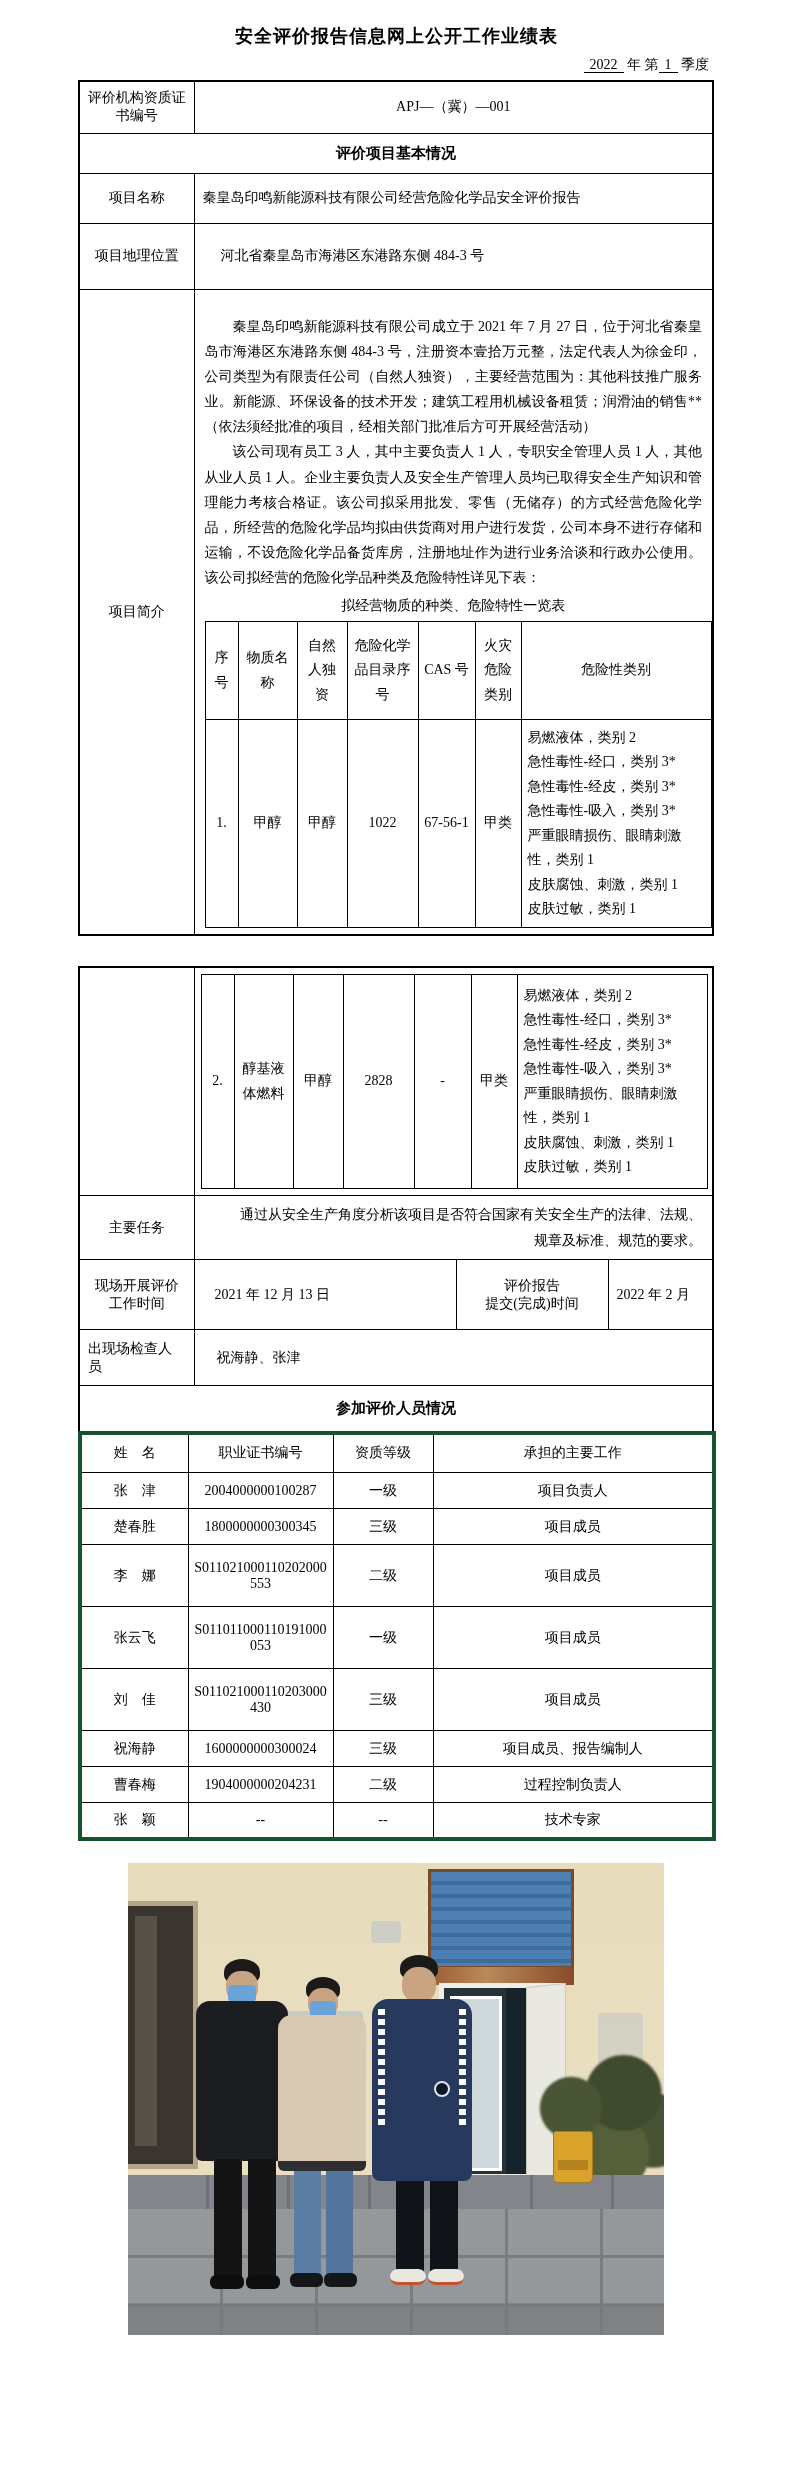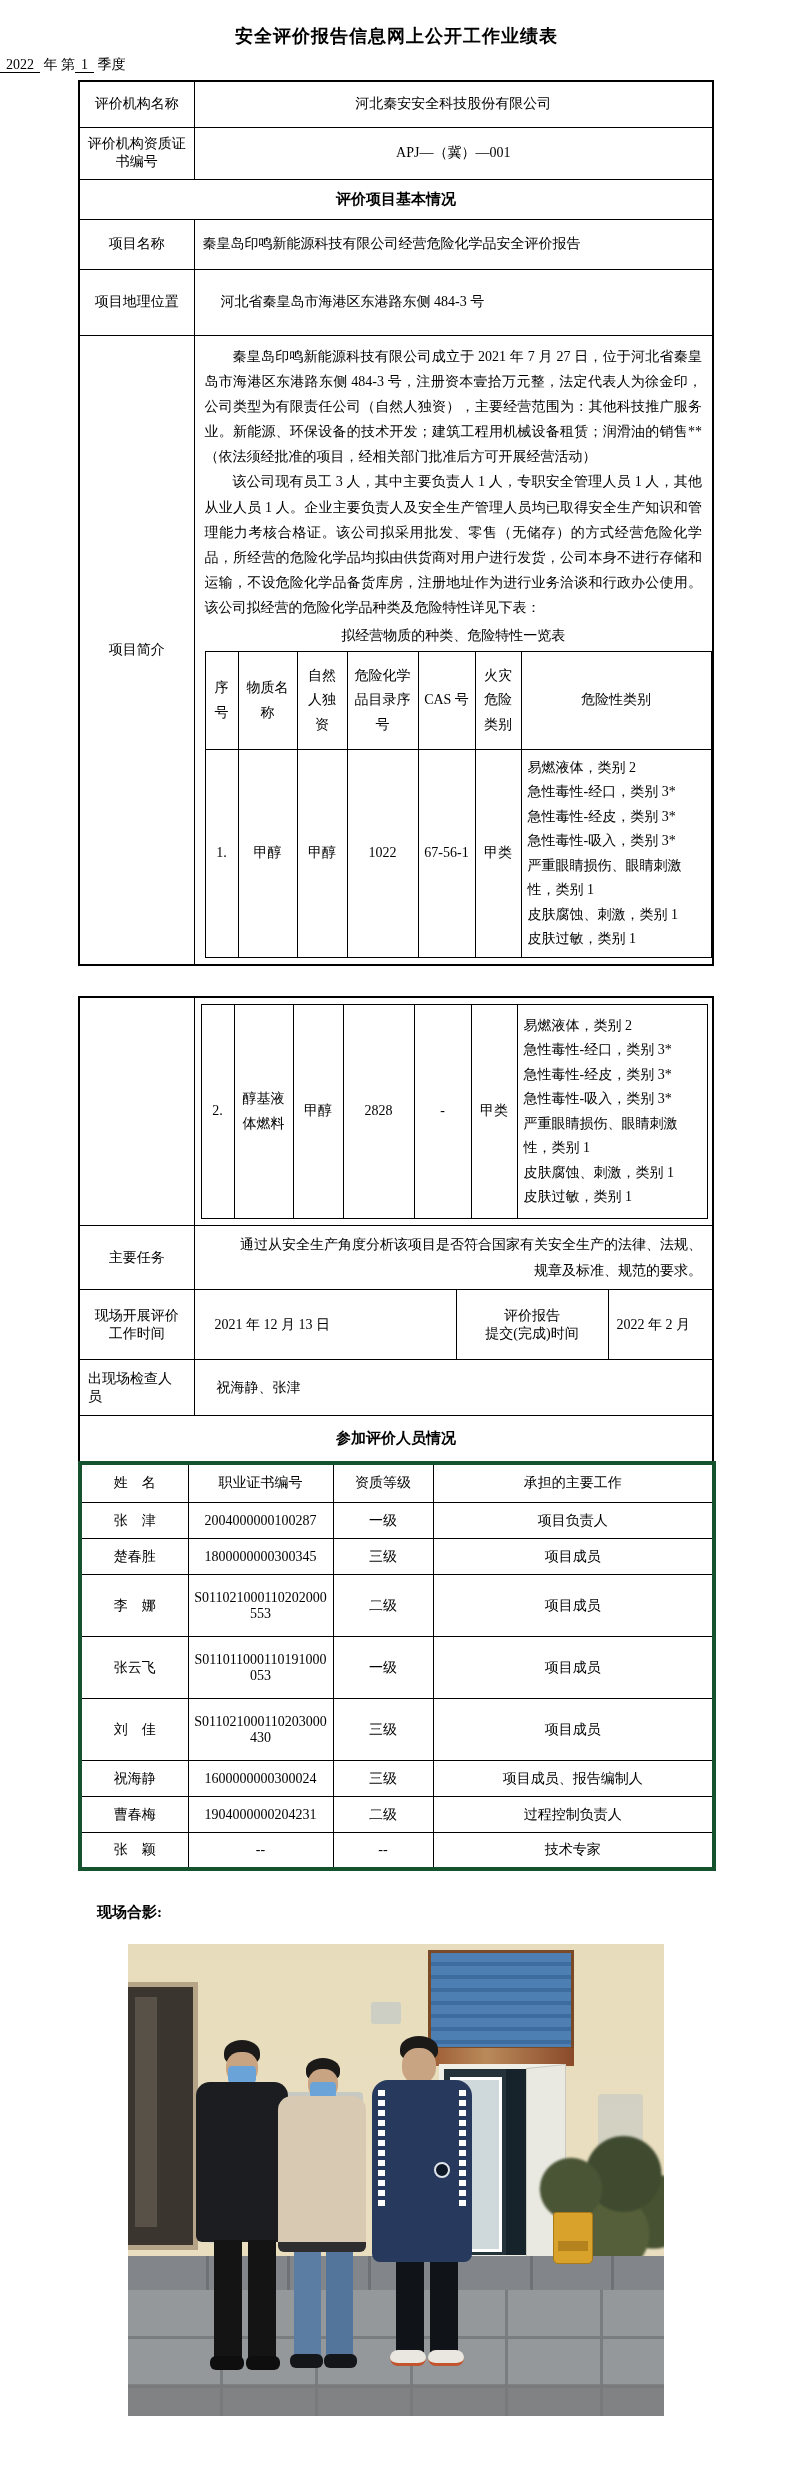--- a/index.html
+++ b/index.html
@@ -6,40 +6,40 @@
   html,body { background:#ffffff; }
   body {
     width: 793px; height: 2465px;
     font-family: "Liberation Serif", serif;
     color:#000;
     position: relative;
   }
   .page { position:absolute; top:0; left:0; width:793px; height:2465px; }
 
   .doc-title { text-align:center; font-size:18px; font-weight:bold; margin-top:24px; letter-spacing:1px; }
-  .doc-subtitle { font-size:14px; margin:8px 84px 6px 0; }
+  .doc-subtitle { font-size:14px; text-align:right; margin:8px 84px 6px 0; }
   .doc-subtitle .u { border-bottom:1px solid #000; padding:0 6px; }
 
   table { border-collapse: collapse; table-layout: fixed; margin-left:78px; width:634px; background:#fff; }
   table.outer { border:2px solid #000; }
   td, th { border:1px solid #000; font-size:14px; font-weight:normal; vertical-align:middle; padding:2px 4px; word-break:break-all; }
   td.label { text-align:center; }
   td.center { text-align:center; }
   td.left { text-align:left; padding-left:8px; }
   .pre { white-space:pre-line; }
   .section-hd { text-align:center; font-weight:bold; font-size:15px; }
 
   .r-name td { height:46px; }
   .r-cert td { height:52px; }
   .r-section td { height:40px; }
   .r-pname td { height:50px; }
   .r-loc td { height:66px; }
   .r-loc td.left { padding-left:26px; }
 
-  .summary-cell { padding:8px 10px 4px 10px; vertical-align:top; }
+  .summary-cell { padding:24px 10px 4px 10px; vertical-align:top; }
   .summary-cell p { font-size:14px; line-height:1.8; text-indent:2em; text-align:justify; }
   .materials-caption { text-align:center; font-size:14px; line-height:1.9; margin-top:2px; }
 
   table.inner { width:506px; margin:2px auto 2px auto; border:1px solid #000; }
   table.inner th, table.inner td { border:1px solid #000; text-align:center; line-height:1.75; }
   table.inner th { height:98px; }
   .hazard-cell { text-align:left !important; padding:4px 4px 4px 6px; }
   .mat-row td { height:208px; }
   .mat-row2 td { height:214px; }
 
@@ -140,24 +140,20 @@
   <div class="doc-subtitle">
     <span class="u">2022</span><span> 年 第</span><span class="u">1</span><span> 季度</span>
   </div>
 
   <table class="outer">
     <colgroup>
         <col style="width:115px">
         <col style="width:519px">
       </colgroup>
     <tbody>
-        <tr class="r-name">
-      <td class="label">评价机构名称</td>
-      <td class="center">河北秦安安全科技股份有限公司</td>
-    </tr>
     <tr class="r-cert">
       <td class="label">评价机构资质证书编号</td>
       <td class="center">APJ—（冀）—001</td>
     </tr>
     <tr class="r-section">
       <td colspan="2" class="section-hd">评价项目基本情况</td>
     </tr>
     <tr class="r-pname">
       <td class="label">项目名称</td>
       <td class="left">秦皇岛印鸣新能源科技有限公司经营危险化学品安全评价报告</td>
@@ -340,21 +336,20 @@
     </tr>
     <tr class="pr-s">
       <td>张　颖</td>
       <td>--</td>
       <td>--</td>
       <td class="work-cell">技术专家</td>
     </tr>
   </tbody>
     </table>
 
-  <div class="photo-caption">现场合影:</div>
 
   <div class="photo">
     <div class="wall-patch1"></div>
     <div class="wall-patch2"></div>
     <div class="wall-patch3"></div>
     <div class="wall-stain"></div>
 
     <div class="left-door">
       <div class="left-door-glass"></div>
     </div>

